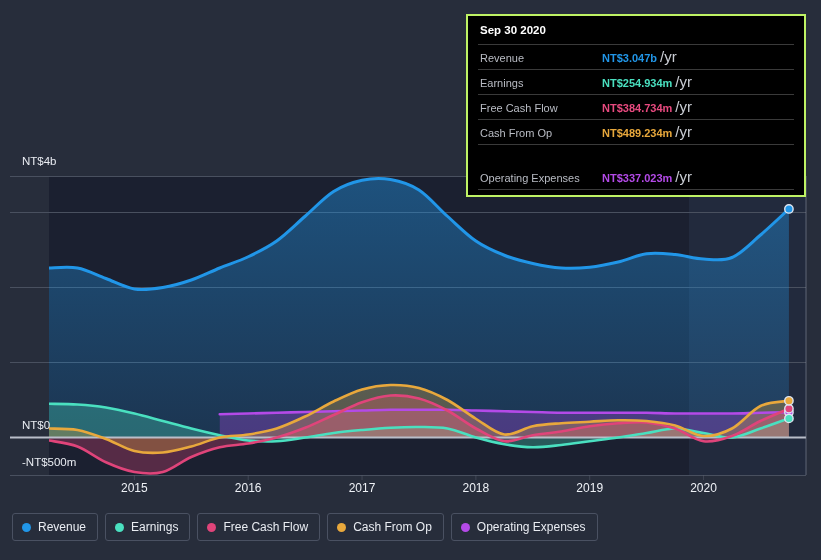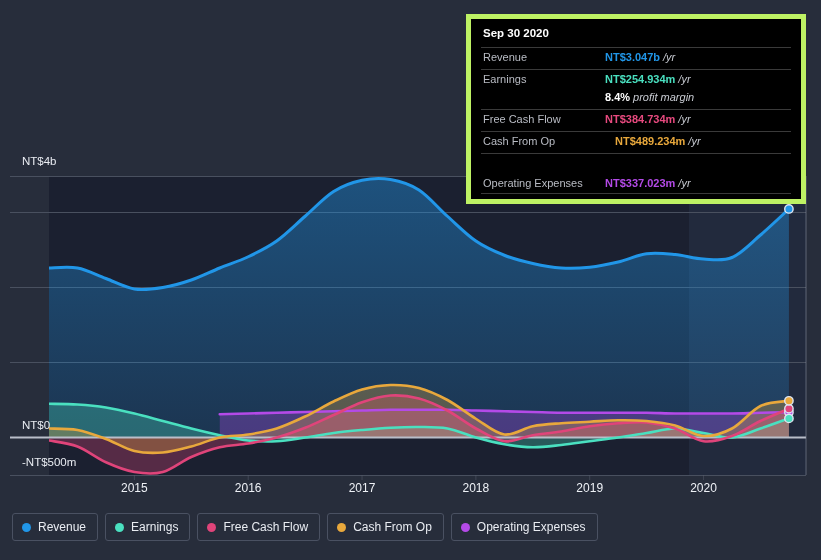--- a/index.html
+++ b/index.html
@@ -44,21 +44,21 @@
     text-anchor: middle;
   }
 
   
   #tooltip {
     position: absolute;
     left: 466px;
     top: 14px;
     width: 340px;
     background: #000000;
-    border: 5px solid #bef264;
+    border: 2px solid #bef264;
     box-sizing: border-box;
     padding: 7px 10px 5px 10px;
     font-size: 11px;
     line-height: 1.2;
   }
   #tooltip .tt-date {
     font-weight: bold;
     color: #ffffff;
     font-size: 11.5px;
     padding: 1px 0 6px 2px;
@@ -81,23 +81,22 @@
     font-size: 11px;
   }
   .tt-val {
     font-weight: bold;
     font-size: 11px;
     white-space: nowrap;
   }
   .tt-unit {
     color: #c9ccd3;
     font-weight: normal;
-    font-size: 11px;
+    font-size: 15px;
     margin-left: 3px;
-    font-style: italic;
   }
   .tt-foot {
     border-bottom: 1px solid #3a3a3a;
     height: 0;
   }
 
   
   #legend {
     position: absolute;
     left: 12px;
@@ -199,31 +198,27 @@
     <div class="tt-date">Sep 30 2020</div>
     <div id="tooltip-rows">
         <div class="tt-row">
           <div class="tt-key">Revenue</div>
           <div class="tt-val" style="color: rgb(33, 150, 232);">NT$3.047b<span class="tt-unit">/yr</span></div>
         </div>
         <div class="tt-row">
           <div class="tt-key">Earnings</div>
           <div class="tt-val" style="color: rgb(74, 224, 192);">NT$254.934m<span class="tt-unit">/yr</span></div>
         </div>
-        <div class="tt-row no-rule">
-          <div class="tt-key"></div>
-          <div class="tt-val" style="color: rgb(255, 255, 255);">8.4%<span class="tt-unit">profit margin</span></div>
-        </div>
         <div class="tt-row">
           <div class="tt-key">Free Cash Flow</div>
           <div class="tt-val" style="color: rgb(232, 74, 127);">NT$384.734m<span class="tt-unit">/yr</span></div>
         </div>
         <div class="tt-row">
           <div class="tt-key">Cash From Op</div>
-          <div class="tt-val" style="color: rgb(232, 168, 60); margin-left: 10px;">NT$489.234m<span class="tt-unit">/yr</span></div>
+          <div class="tt-val" style="color: rgb(232, 168, 60);">NT$489.234m<span class="tt-unit">/yr</span></div>
         </div>
         <div class="tt-row">
           <div class="tt-key">Operating Expenses</div>
           <div class="tt-val" style="color: rgb(180, 74, 232); margin-top: 20px;">NT$337.023m<span class="tt-unit">/yr</span></div>
         </div>
       </div>
     <div class="tt-foot"></div>
   </div>
 
   <div id="legend">

